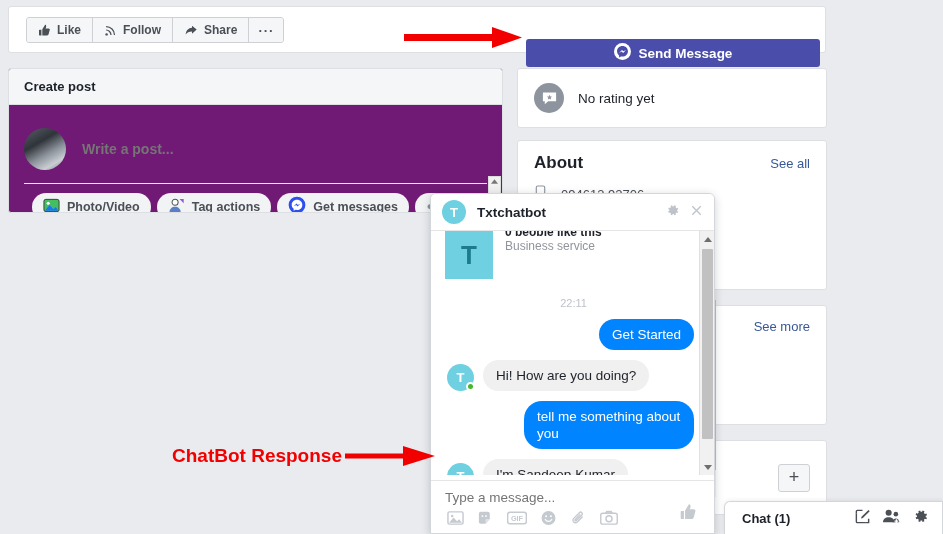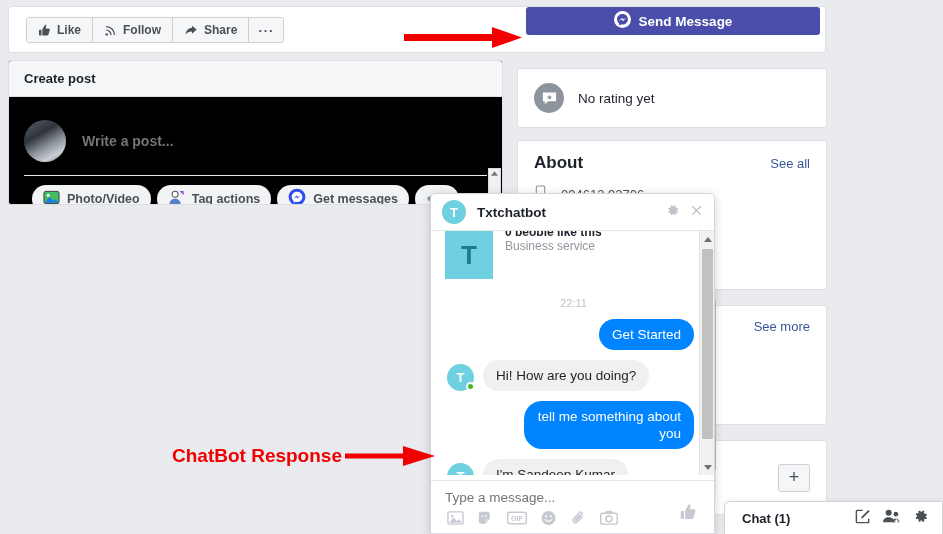--- a/index.html
+++ b/index.html
@@ -41,38 +41,38 @@
     font-size: 12px; font-weight: bold; color: #4b4f56;
     border-right: 1px solid #ced0d4;
     background: #f5f6f7;
     cursor: pointer;
     white-space: nowrap;
   }
   .gbtn:last-child { border-right: none; padding: 0 9px; }
   .gbtn svg { display: block; }
 
   #send-message-btn {
-    position: absolute; left: 517px; top: 0;
+    position: absolute; left: 517px; top: 32px;
     width: 294px; height: 28px;
     background: #4a4eaa;
     border-radius: 3px;
     display: flex; align-items: center; justify-content: center;
     gap: 8px;
     color: #fff; font-size: 13.5px; font-weight: bold;
     cursor: pointer;
   }
 
   
   #send-arrow { position: absolute; left: 395px; top: 18px; }
 
   
   #create-post {
-    position: absolute; left: 8px; top: 60px;
+    position: absolute; left: 8px; top: 68px;
     width: 495px; height: 145px;
-    background: #000000;
+    background: #701a75;
     border: 1px solid #dddfe2;
     border-radius: 3px;
     overflow: hidden;
   }
   #create-post-header {
     height: 36px;
     border-bottom: 1px solid #dddfe2;
     background: #f5f6f7;
     display: flex; align-items: center;
     padding-left: 15px;
@@ -258,21 +258,20 @@
     text-align: center; font-size: 11px; color: #bec2c9;
     margin-top: 66px;
   }
   .msg-row { display: flex; align-items: flex-end; padding: 0 16px; margin-top: 10px; }
   .msg-row.out { justify-content: flex-end; padding-right: 22px; }
   .bubble-out {
     background: #0084ff; color: #fff;
     border-radius: 18px; padding: 7px 13px;
     font-size: 13.5px; line-height: 17px;
     max-width: 170px;
-    text-align: right;
   }
   .bubble-in {
     background: #f1f0f0; color: #1d2129;
     border-radius: 18px; padding: 7px 13px;
     font-size: 13.5px; line-height: 17px;
     max-width: 175px;
   }
   .msg-avatar {
     width: 27px; height: 27px; border-radius: 50%;
     background: #6ed0e0; flex: none;

